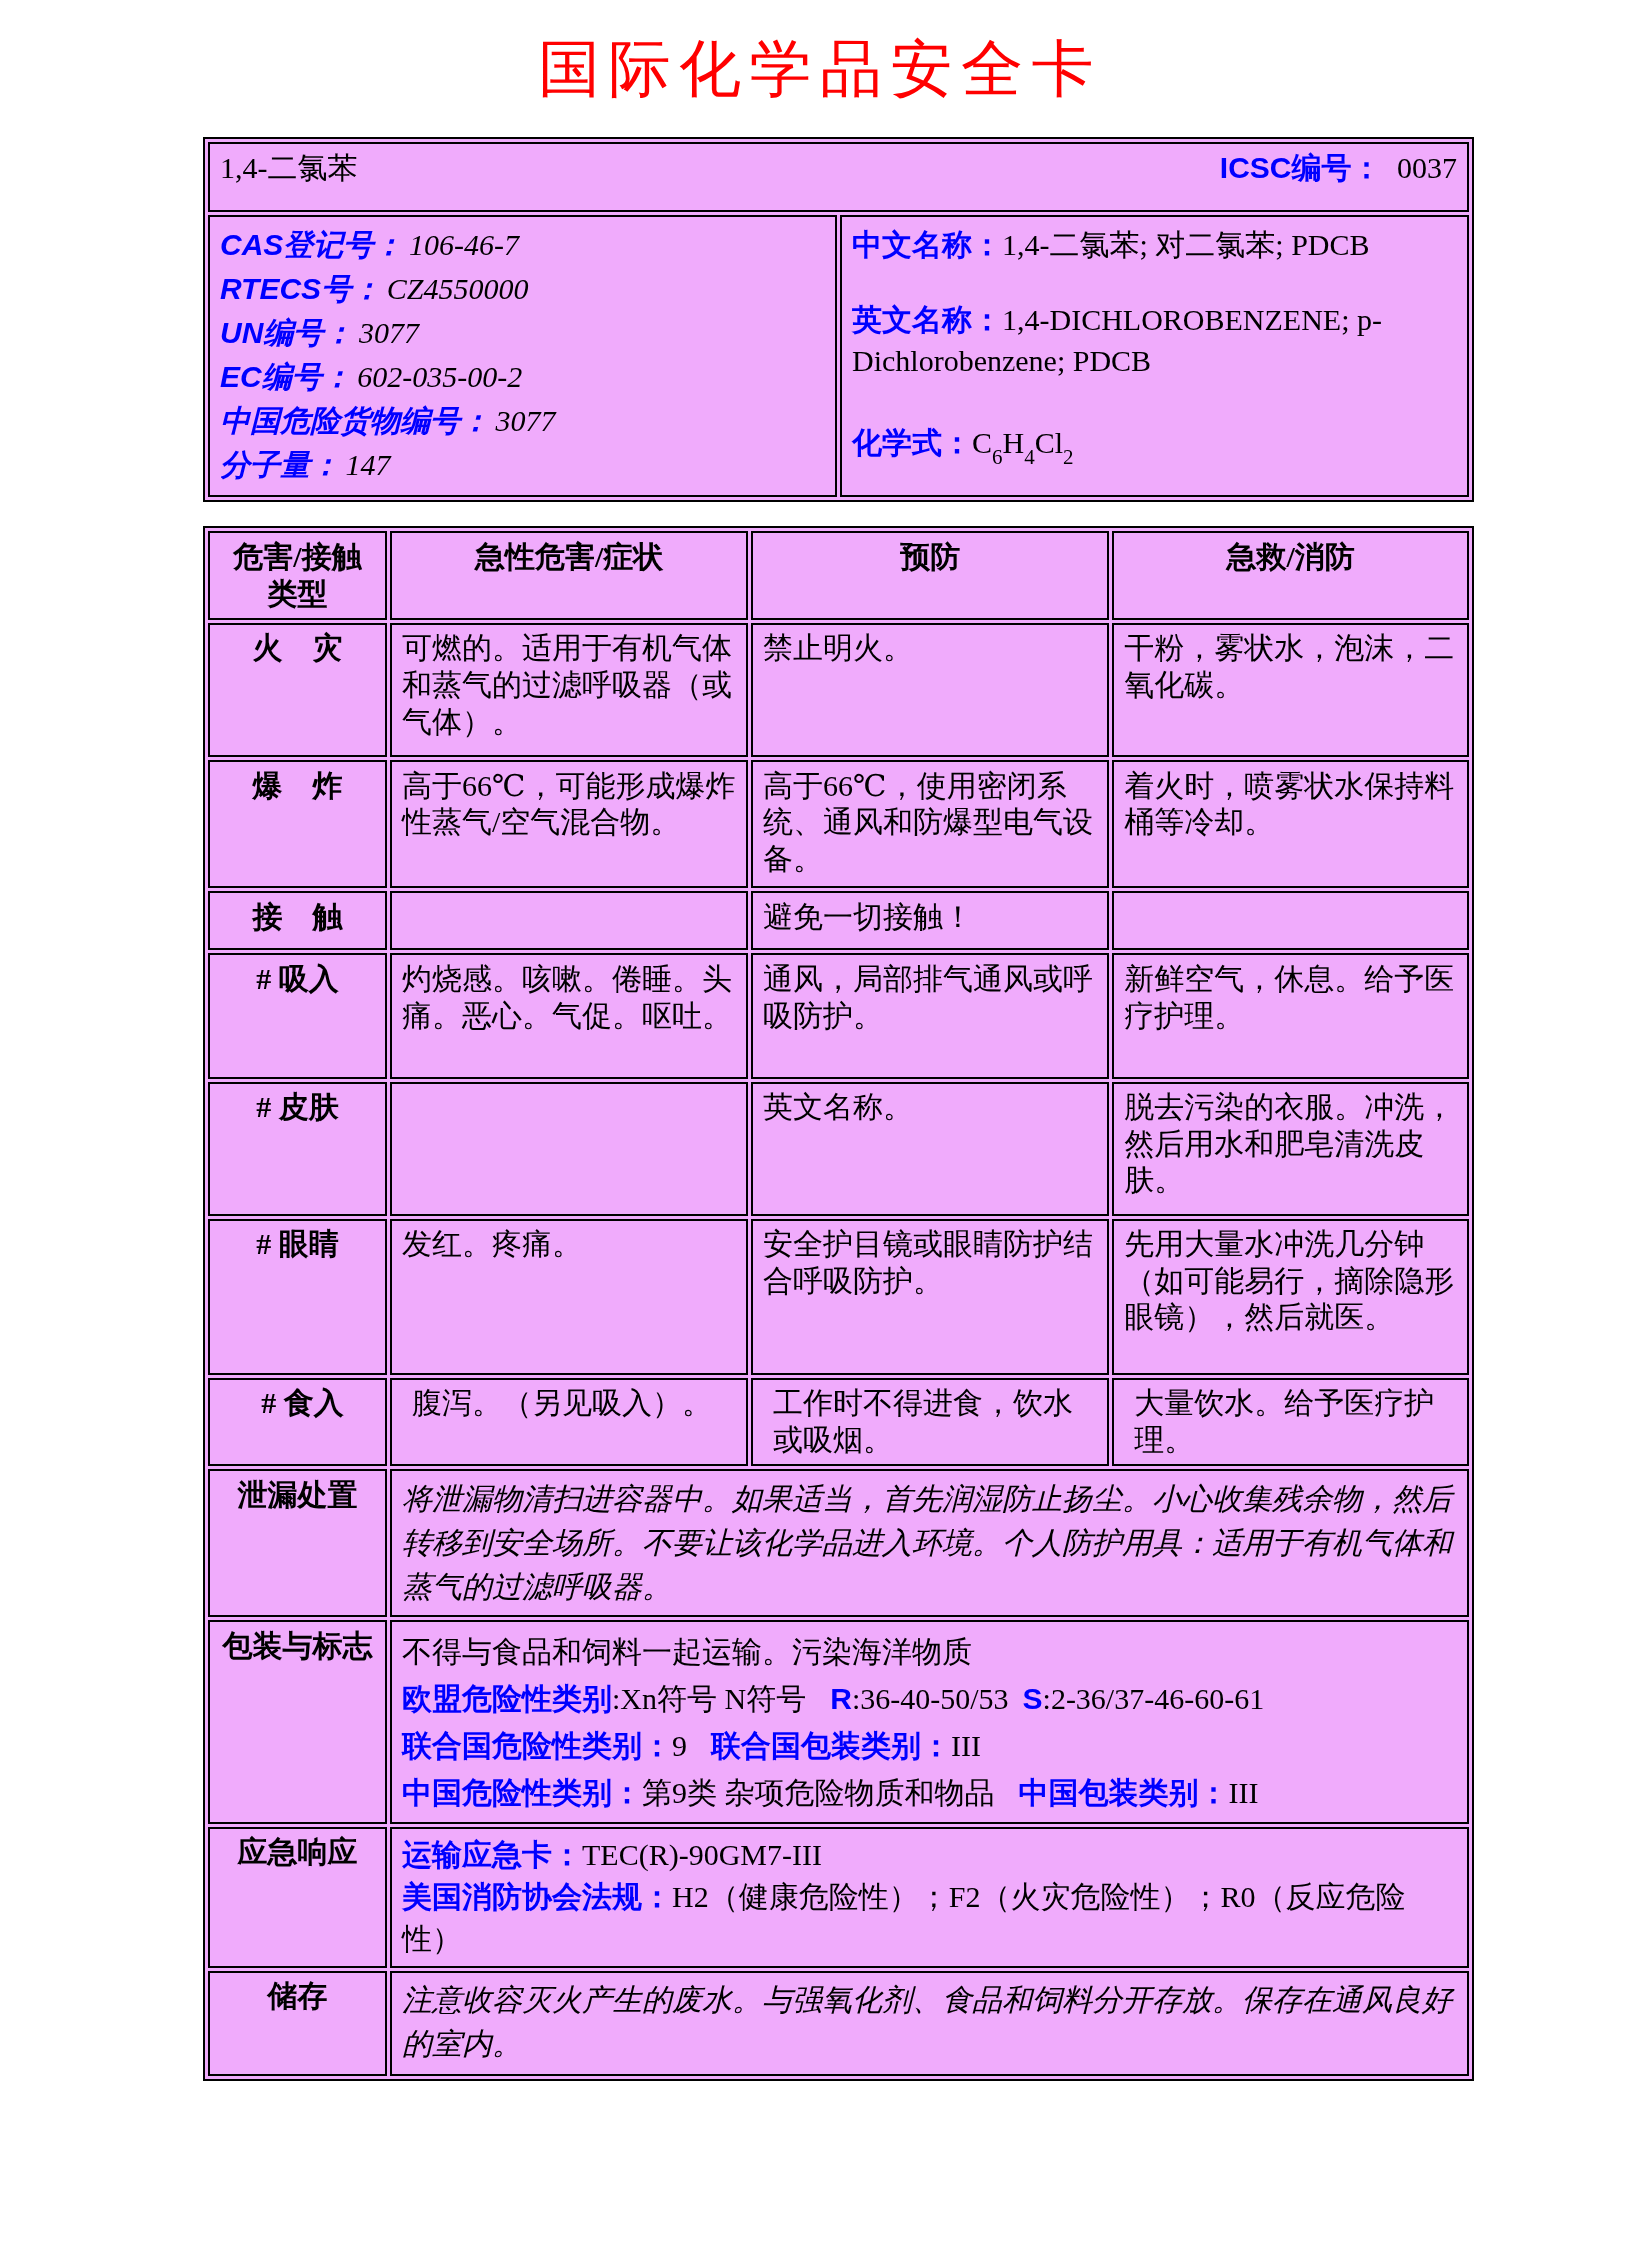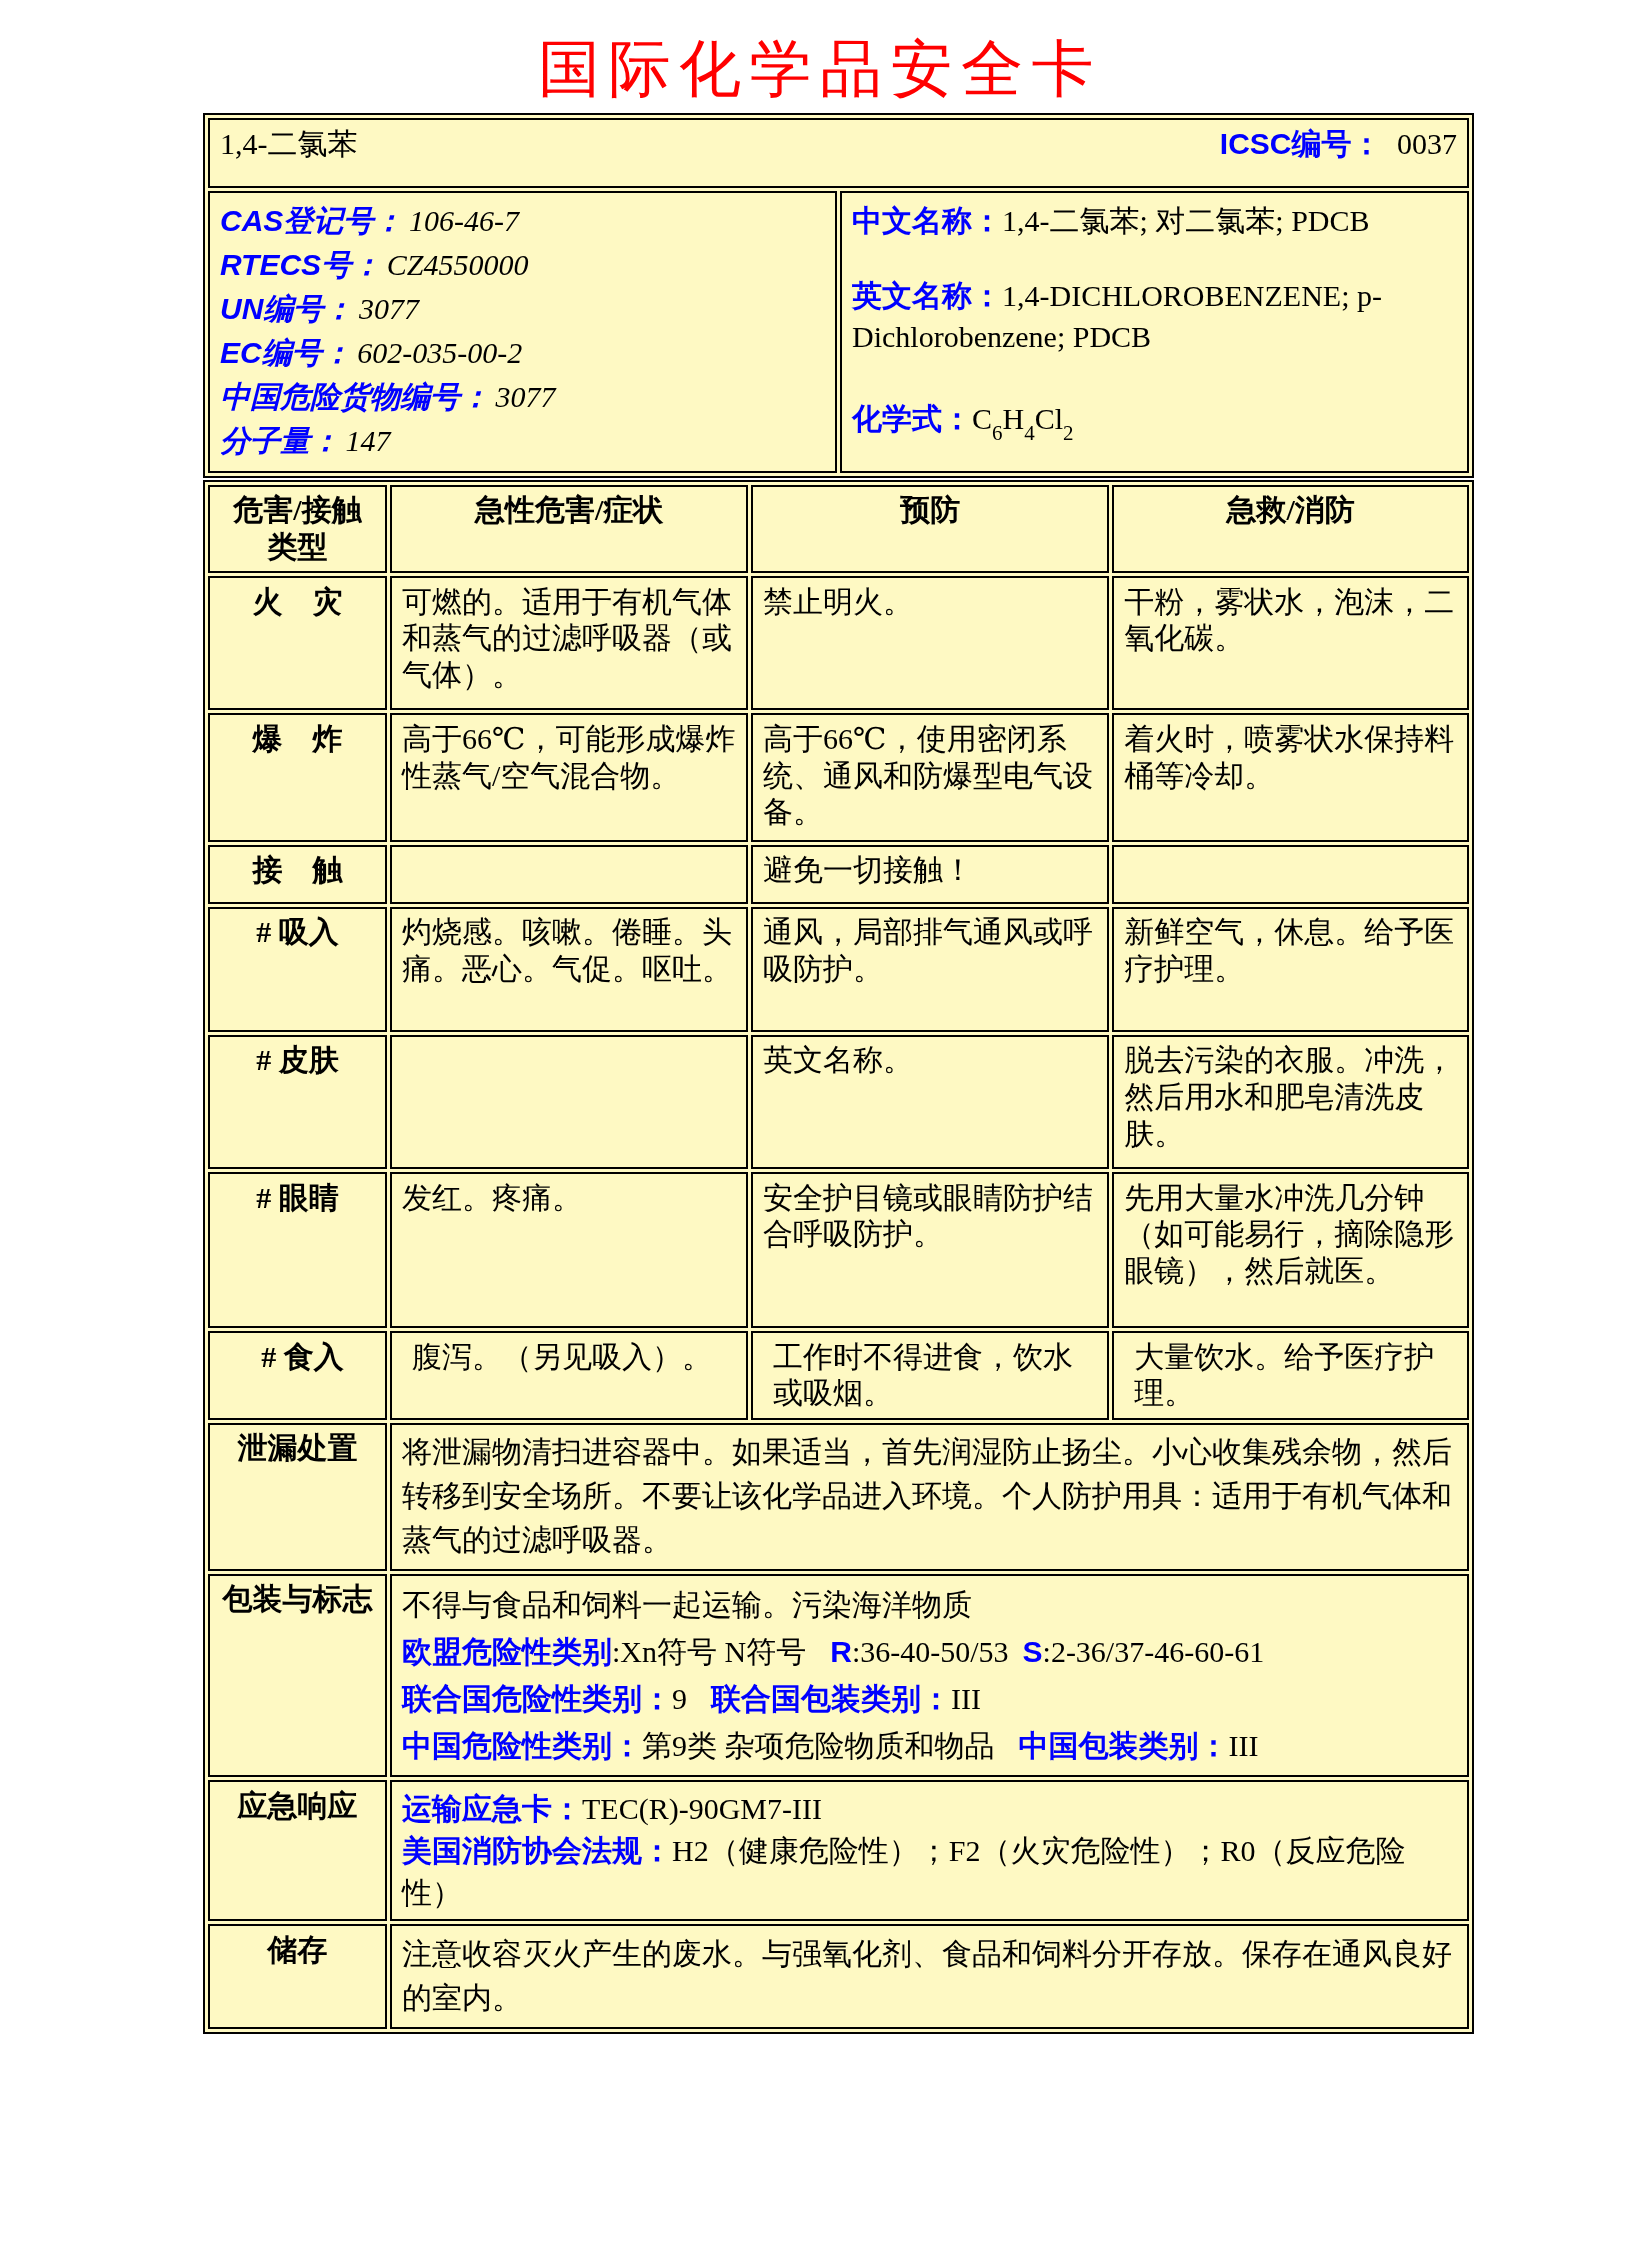--- a/index.html
+++ b/index.html
@@ -17,22 +17,23 @@
     color:#ff0000;
   }
 
   .card { position:absolute; left:203px; top:113px; width:1271px; }
 
   table.tbl {
     width:100%;
     border-collapse:separate;
     border-spacing:3.5px;
     border:2.8px solid #000000;
-    background:#fef9c3;
+    background:#f0abfc;
     table-layout:fixed;
+    margin-top:24px;
   }
   table.tbl td {
     border:2.1px solid #000000;
     padding:5.6px 10px;
     vertical-align:top;
     font-family:"Liberation Serif","DejaVu Serif",serif;
     font-size:30px;
     color:#000000;
     line-height:1.22;
     overflow:hidden;
@@ -88,21 +89,21 @@
   tr.h-cont td { height:44px; }
   tr.h-inh  td { height:110px; }
   tr.h-skin td { height:119px; }
   tr.h-eye  td { height:141px; }
   tr.h-ing  td { height:68px;padding-left:20px; }
   tr.h-spill td { height:133px; }
   tr.h-pack td { height:188px; }
   tr.h-emerg td { height:126px; }
   tr.h-store td { height:90px; }
 
-  .sec-text { line-height:44px; }
+  .sec-text { line-height:44px;font-style:italic; }
   .pack-line { line-height:47px; white-space:nowrap; }
   .emerg-line { line-height:42px; }
   .gap-l { margin-left:24px; }
   .gap-s { margin-left:14px; }
 </style>
 </head>
 <body>
 
 <div class="page">
 

